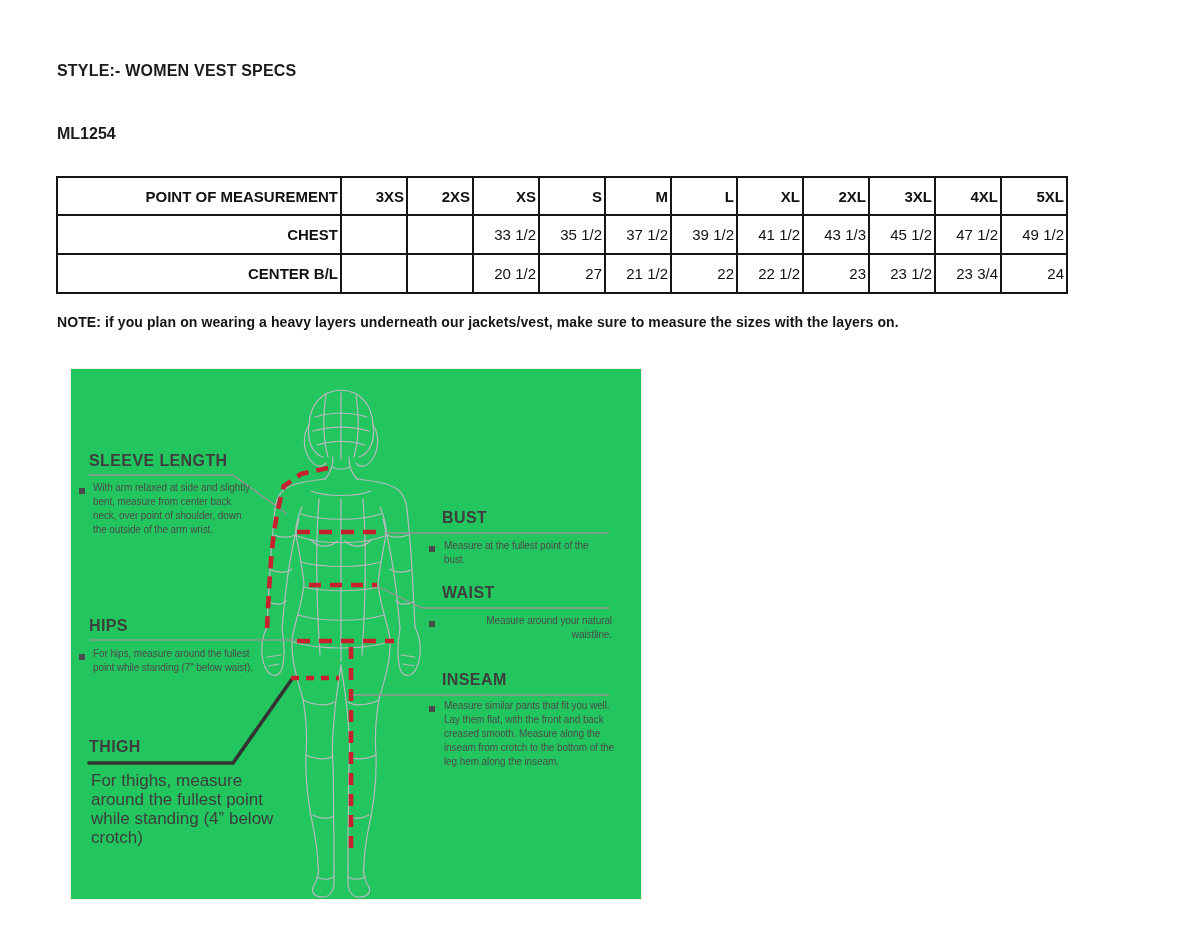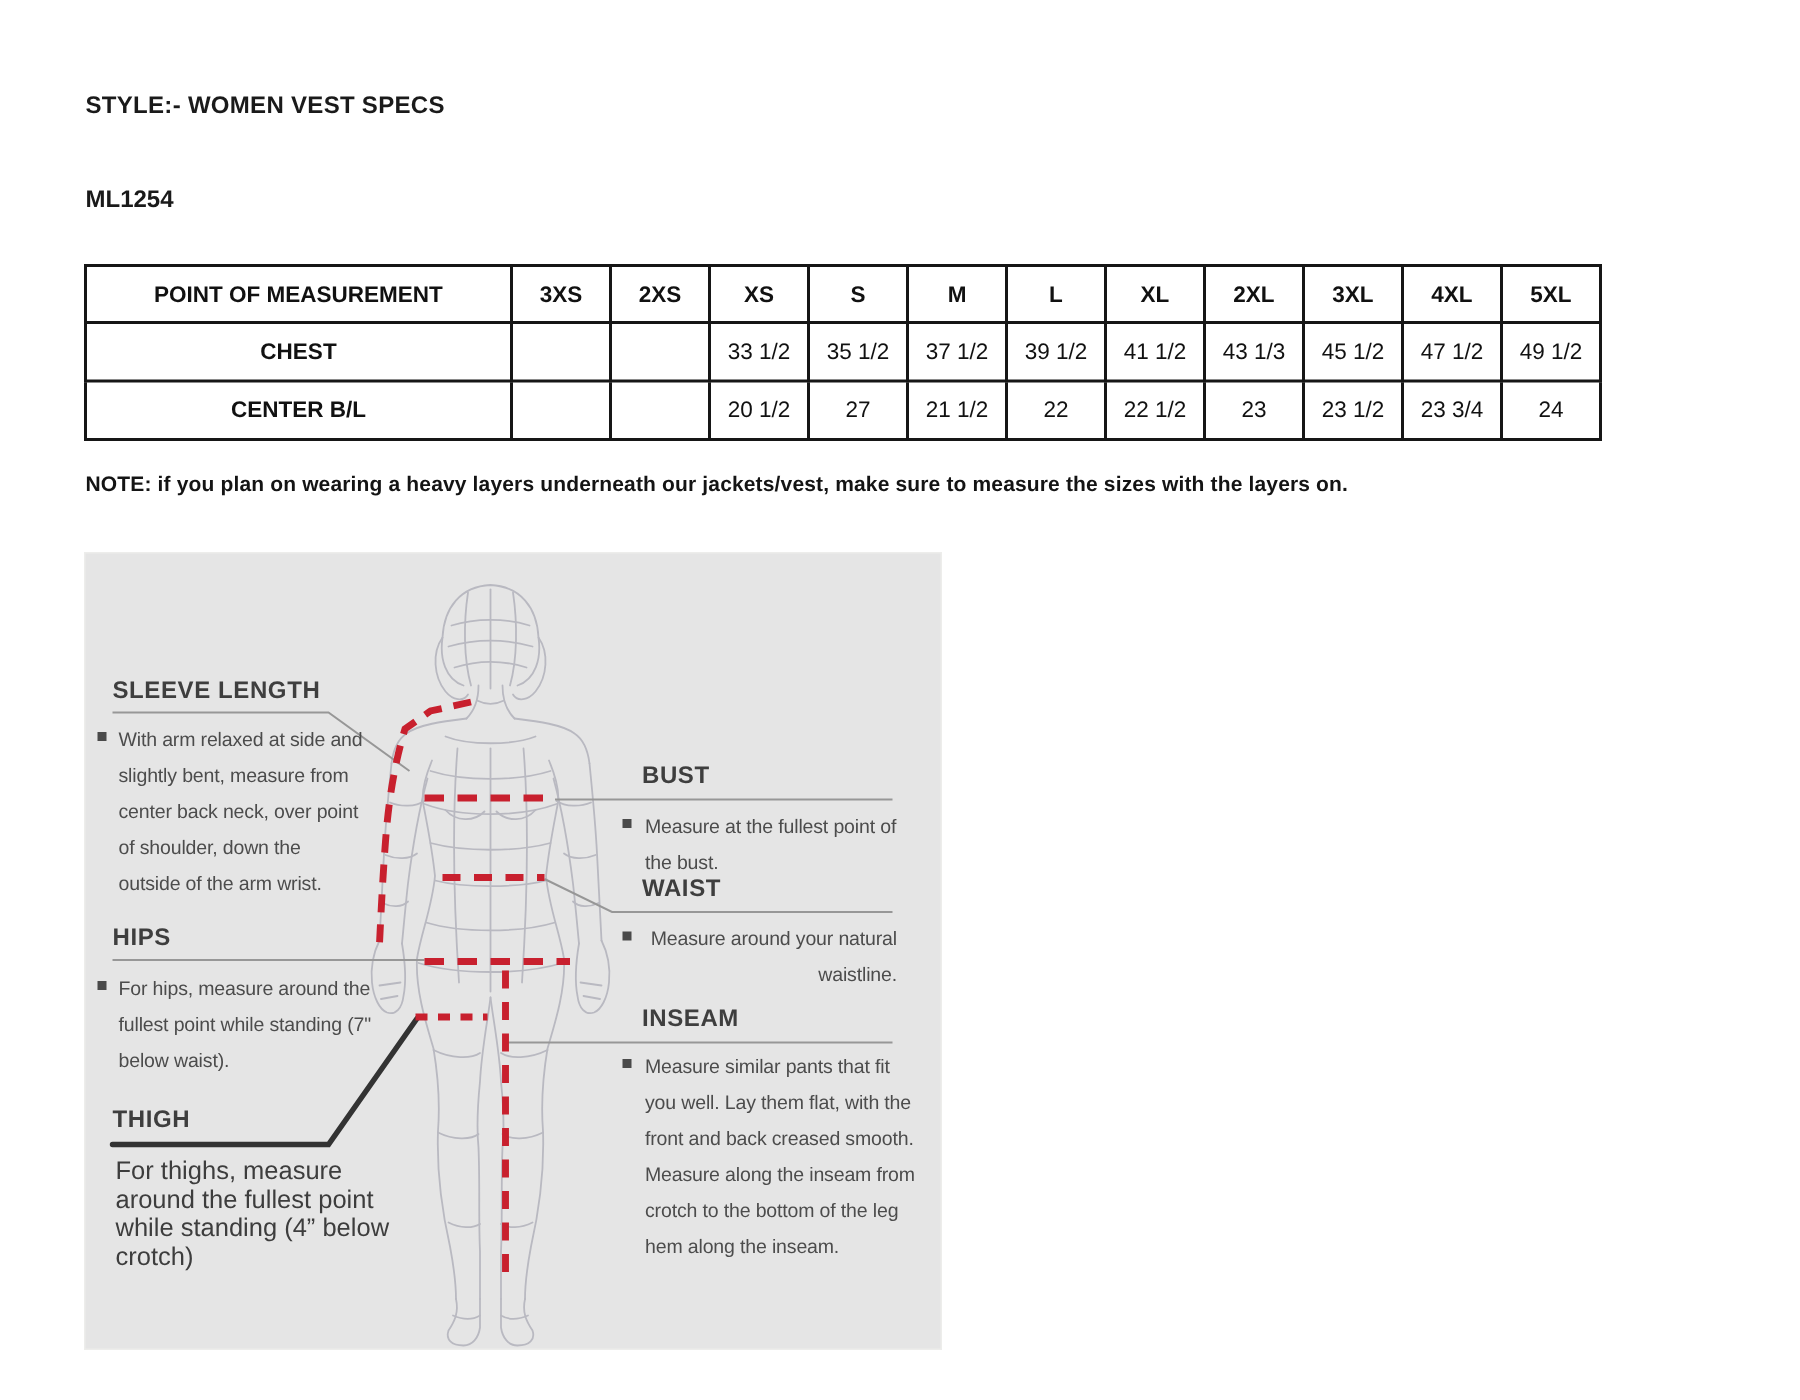--- a/index.html
+++ b/index.html
@@ -10,38 +10,38 @@
   }
   .doc-title{position:absolute;left:57px;top:62px;font-size:16px;font-weight:bold;letter-spacing:.2px;color:#1a1a1a;}
   .model-no{position:absolute;left:57px;top:125px;font-size:16px;font-weight:bold;color:#1a1a1a;}
   .note-line{position:absolute;left:57px;top:314px;font-size:14px;font-weight:bold;color:#141414;letter-spacing:.1px;}
 
   table.size-table{
     position:absolute;left:56px;top:176px;border-collapse:collapse;table-layout:fixed;
     font-size:15px;color:#111;
   }
   table.size-table td{
-    border:2px solid #161616;text-align:center;vertical-align:middle;
+    border:2px solid #161616;text-align:right;vertical-align:middle;
     height:36px;padding:0 2px;background:#fff;
   }
   table.size-table tr.data-row td{height:37px;}
   td.pom{width:278px;text-align:left;padding-left:6px;font-weight:bold;}
   td.size-col{width:60px;font-weight:bold;}
   td.val{font-weight:normal;font-size:15px;}
 
   .diagram{
-    position:absolute;left:56px;top:368px;width:570px;height:530px;
-    background:#e5e5e5;border:1px solid #ededeb;
+    position:absolute;left:70px;top:368px;width:570px;height:530px;
+    background:#22c55e;border:1px solid #ededeb;
   }
   .diagram svg{position:absolute;left:0;top:0;}
   .guide-label{
     position:absolute;font-size:16px;font-weight:bold;color:#3e3e3e;letter-spacing:.4px;
   }
   .guide-desc{
-    position:absolute;font-size:13px;line-height:24px;color:#4c4c4c;letter-spacing:-.1px;
+    position:absolute;font-size:10px;line-height:14px;color:#4c4c4c;letter-spacing:-.1px;
   }
   .guide-desc.alt{font-size:17px;line-height:19px;color:#3d3d3d;letter-spacing:0;}
   .bullet{
     position:absolute;width:6px;height:6px;background:#4a4a4a;
   }
   
   .lbl-sleeve{left:18px;top:83px;}
   .desc-sleeve{left:22px;top:112px;width:164px;}
   .bul-sleeve{left:8px;top:119px;}
   .lbl-hips{left:18px;top:248px;}

